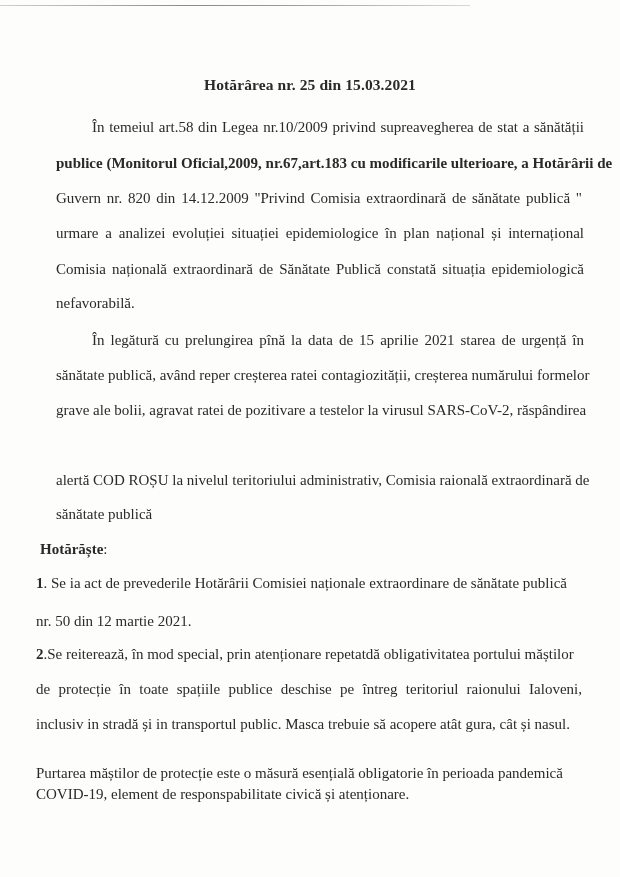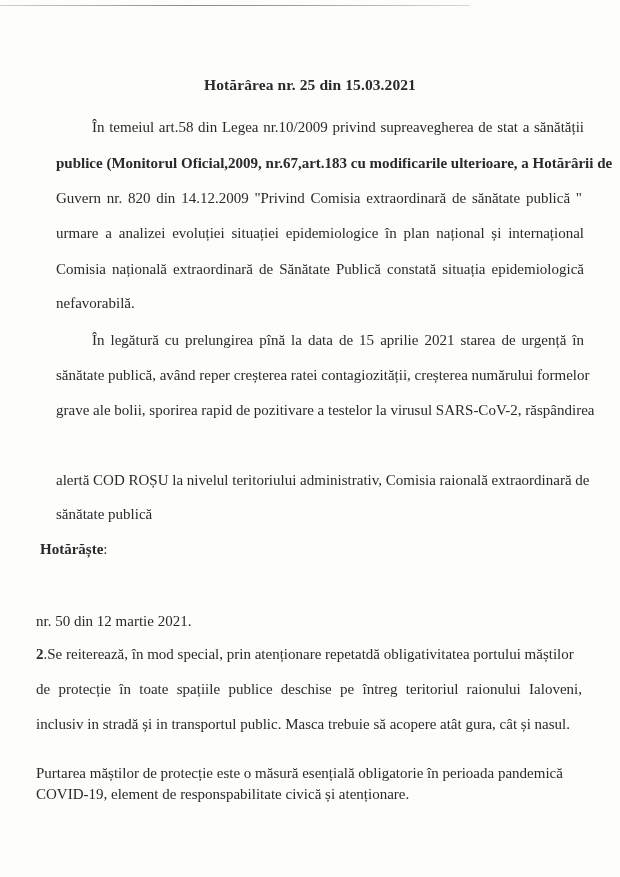--- a/index.html
+++ b/index.html
@@ -63,28 +63,31 @@
 
   <div class="line just" style="left:92px; top:118px; width:492px;">În temeiul art.58 din Legea nr.10/2009 privind supreavegherea de stat a sănătății</div>
   <div class="line just" style="left:56px; top:154px; width:528px;font-weight:bold;">publice (Monitorul Oficial,2009, nr.67,art.183 cu modificarile ulterioare, a Hotărârii de</div>
   <div class="line just" style="left:56px; top:189px; width:526px;">Guvern nr. 820 din 14.12.2009  "Privind Comisia extraordinară de sănătate publică "</div>
   <div class="line just" style="left:56px; top:224px; width:528px;">urmare a analizei evoluției situației epidemiologice în plan național și internațional</div>
   <div class="line just" style="left:56px; top:260px; width:528px;">Comisia națională extraordinară de Sănătate Publică constată situația epidemiologică</div>
   <div class="line" style="left:56px; top:294px;">nefavorabilă.</div>
 
   <div class="line just" style="left:92px; top:331px; width:492px;">În legătură cu prelungirea pînă la data de 15 aprilie 2021 starea de urgență în</div>
   <div class="line" style="left:56px; top:366px; width:528px;">sănătate publică,  având reper creșterea ratei contagiozității, creșterea numărului formelor</div>
-  <div class="line" style="left:56px; top:401px; width:528px;">grave ale bolii, sporirea rapid de pozitivare a testelor la virusul SARS-CoV-2, răspândirea</div>
+  <div class="line" style="left:56px; top:401px; width:528px;">grave ale bolii, agravat ratei de pozitivare a testelor la virusul SARS-CoV-2, răspândirea</div>
   <div class="line" style="left:56px; top:471px; width:528px;">alertă COD ROȘU la nivelul teritoriului administrativ, Comisia raională extraordinară de</div>
   <div class="line" style="left:56px; top:505px;">sănătate publică</div>
 
   <div class="line" style="left:40px; top:540px;">
     <span class="bold">Hotărăște</span><span>:</span>
   </div>
 
+  <div class="line" style="left:36px; top:574px;">
+    <span class="bold">1</span><span>.</span><span> Se ia act de prevederile Hotărârii Comisiei naționale extraordinare de sănătate publică</span>
+  </div>
   <div class="line" style="left:36px; top:612px;">nr. 50 din 12 martie 2021.</div>
 
   <div class="line" style="left:36px; top:645px;">
     <span class="bold">2</span><span>.</span><span>Se reiterează, în mod special, prin atenționare repetatdă obligativitatea portului măștilor</span>
   </div>
   <div class="line just" style="left:36px; top:680px; width:546px;">de protecție în toate spațiile publice deschise pe întreg teritoriul raionului Ialoveni,</div>
   <div class="line" style="left:36px; top:715px;">inclusiv in stradă și in transportul public. Masca trebuie să acopere atât gura, cât și nasul.</div>
   <div class="line" style="left:36px; top:764px;">Purtarea măștilor de protecție este o măsură esențială obligatorie în perioada pandemică</div>
   <div class="line" style="left:36px; top:785px;">COVID-19, element de responspabilitate civică și atenționare.</div>
 

